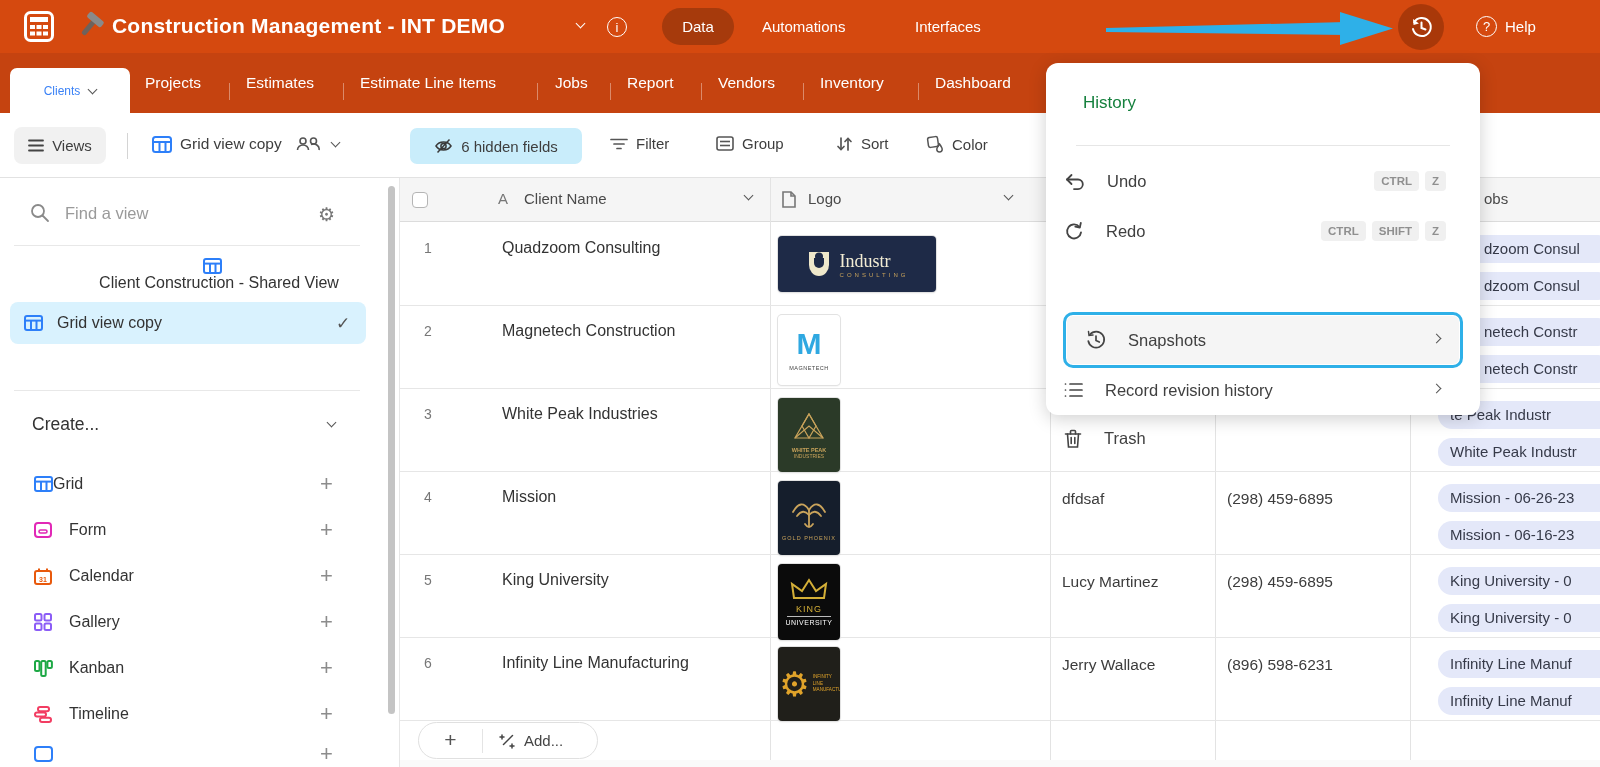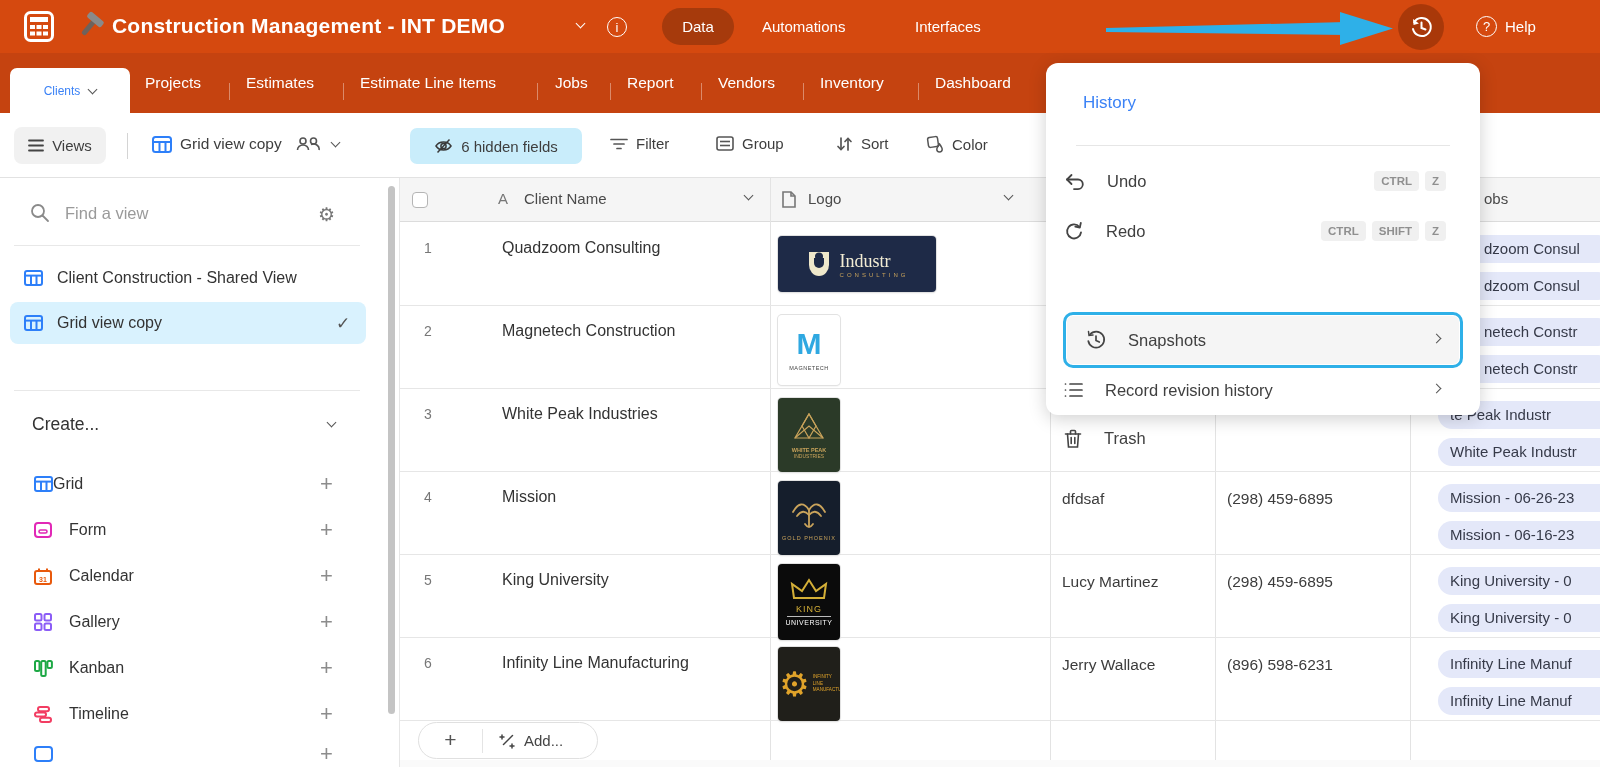--- a/index.html
+++ b/index.html
@@ -228,21 +228,21 @@
     <div class="sb-row" style="top:15px; left:30px;">
       <svg width="20" height="20" viewBox="0 0 20 20">
           <circle cx="8" cy="8" r="6" fill="none" stroke="#8A8A8A" stroke-width="1.8"></circle>
           <line x1="12.5" y1="12.5" x2="18" y2="18" stroke="#8A8A8A" stroke-width="1.8" stroke-linecap="round"></line>
         </svg>
       <span style="margin-left:15px; font-size:16.5px; color:#9A9A9A;">Find a view</span>
     </div>
     <div class="abs" style="left:318px; top:25px; color:#777; font-size:19px;">⚙</div>
     <div class="sb-divider" style="top:67px;"></div>
 
-    <div class="sb-row" style="top:80px; left:24px;">
+    <div class="sb-row" style="top:80px; left:24px;flex-direction:column;">
       <svg width="19" height="16" viewBox="0 0 19 16">
           <rect x="1" y="1" width="17" height="14" rx="2" fill="none" stroke="#2D7FF9" stroke-width="2"></rect>
           <line x1="1" y1="5.6" x2="18" y2="5.6" stroke="#2D7FF9" stroke-width="2"></line>
           <line x1="7" y1="5.6" x2="7" y2="15" stroke="#2D7FF9" stroke-width="2"></line>
           <line x1="12.5" y1="5.6" x2="12.5" y2="15" stroke="#2D7FF9" stroke-width="2"></line>
         </svg>
       <span class="sb-label" style="margin-left:14px; font-weight:500;">Client Construction - Shared View</span>
     </div>
 
     <div class="sel-bg" style="top:124px;"></div>
@@ -474,21 +474,21 @@
               <line x1="11" y1="14" x2="15" y2="14"></line>
             </g>
           </svg>
         <span>Add...</span>
       </div>
     </div>
     <div class="abs" style="left:0; top:582px; width:1200px; height:7px; background:#FAFAFA;"></div>
   </div>
 
   <div id="histmenu">
-    <div class="abs" style="left:37px; top:30px; color:#3b82f6; font-size:17px;">History</div>
+    <div class="abs" style="left:37px; top:30px; color:#15803d; font-size:17px;">History</div>
     <div class="abs" style="left:30px; top:82px; width:374px; height:1px; background:#E6E6E6;"></div>
 
     <div class="hm-item" style="top:96px;">
       <svg width="21" height="17" viewBox="0 0 21 17">
           <g fill="none" stroke="#444" stroke-width="1.8" stroke-linecap="round" stroke-linejoin="round">
             <path d="M3 6.5 h11 a4.8 4.8 0 0 1 0 9.6 h-4"></path>
             <polyline points="7.5,2 3,6.5 7.5,11"></polyline>
           </g>
         </svg>
       <span>Undo</span>

